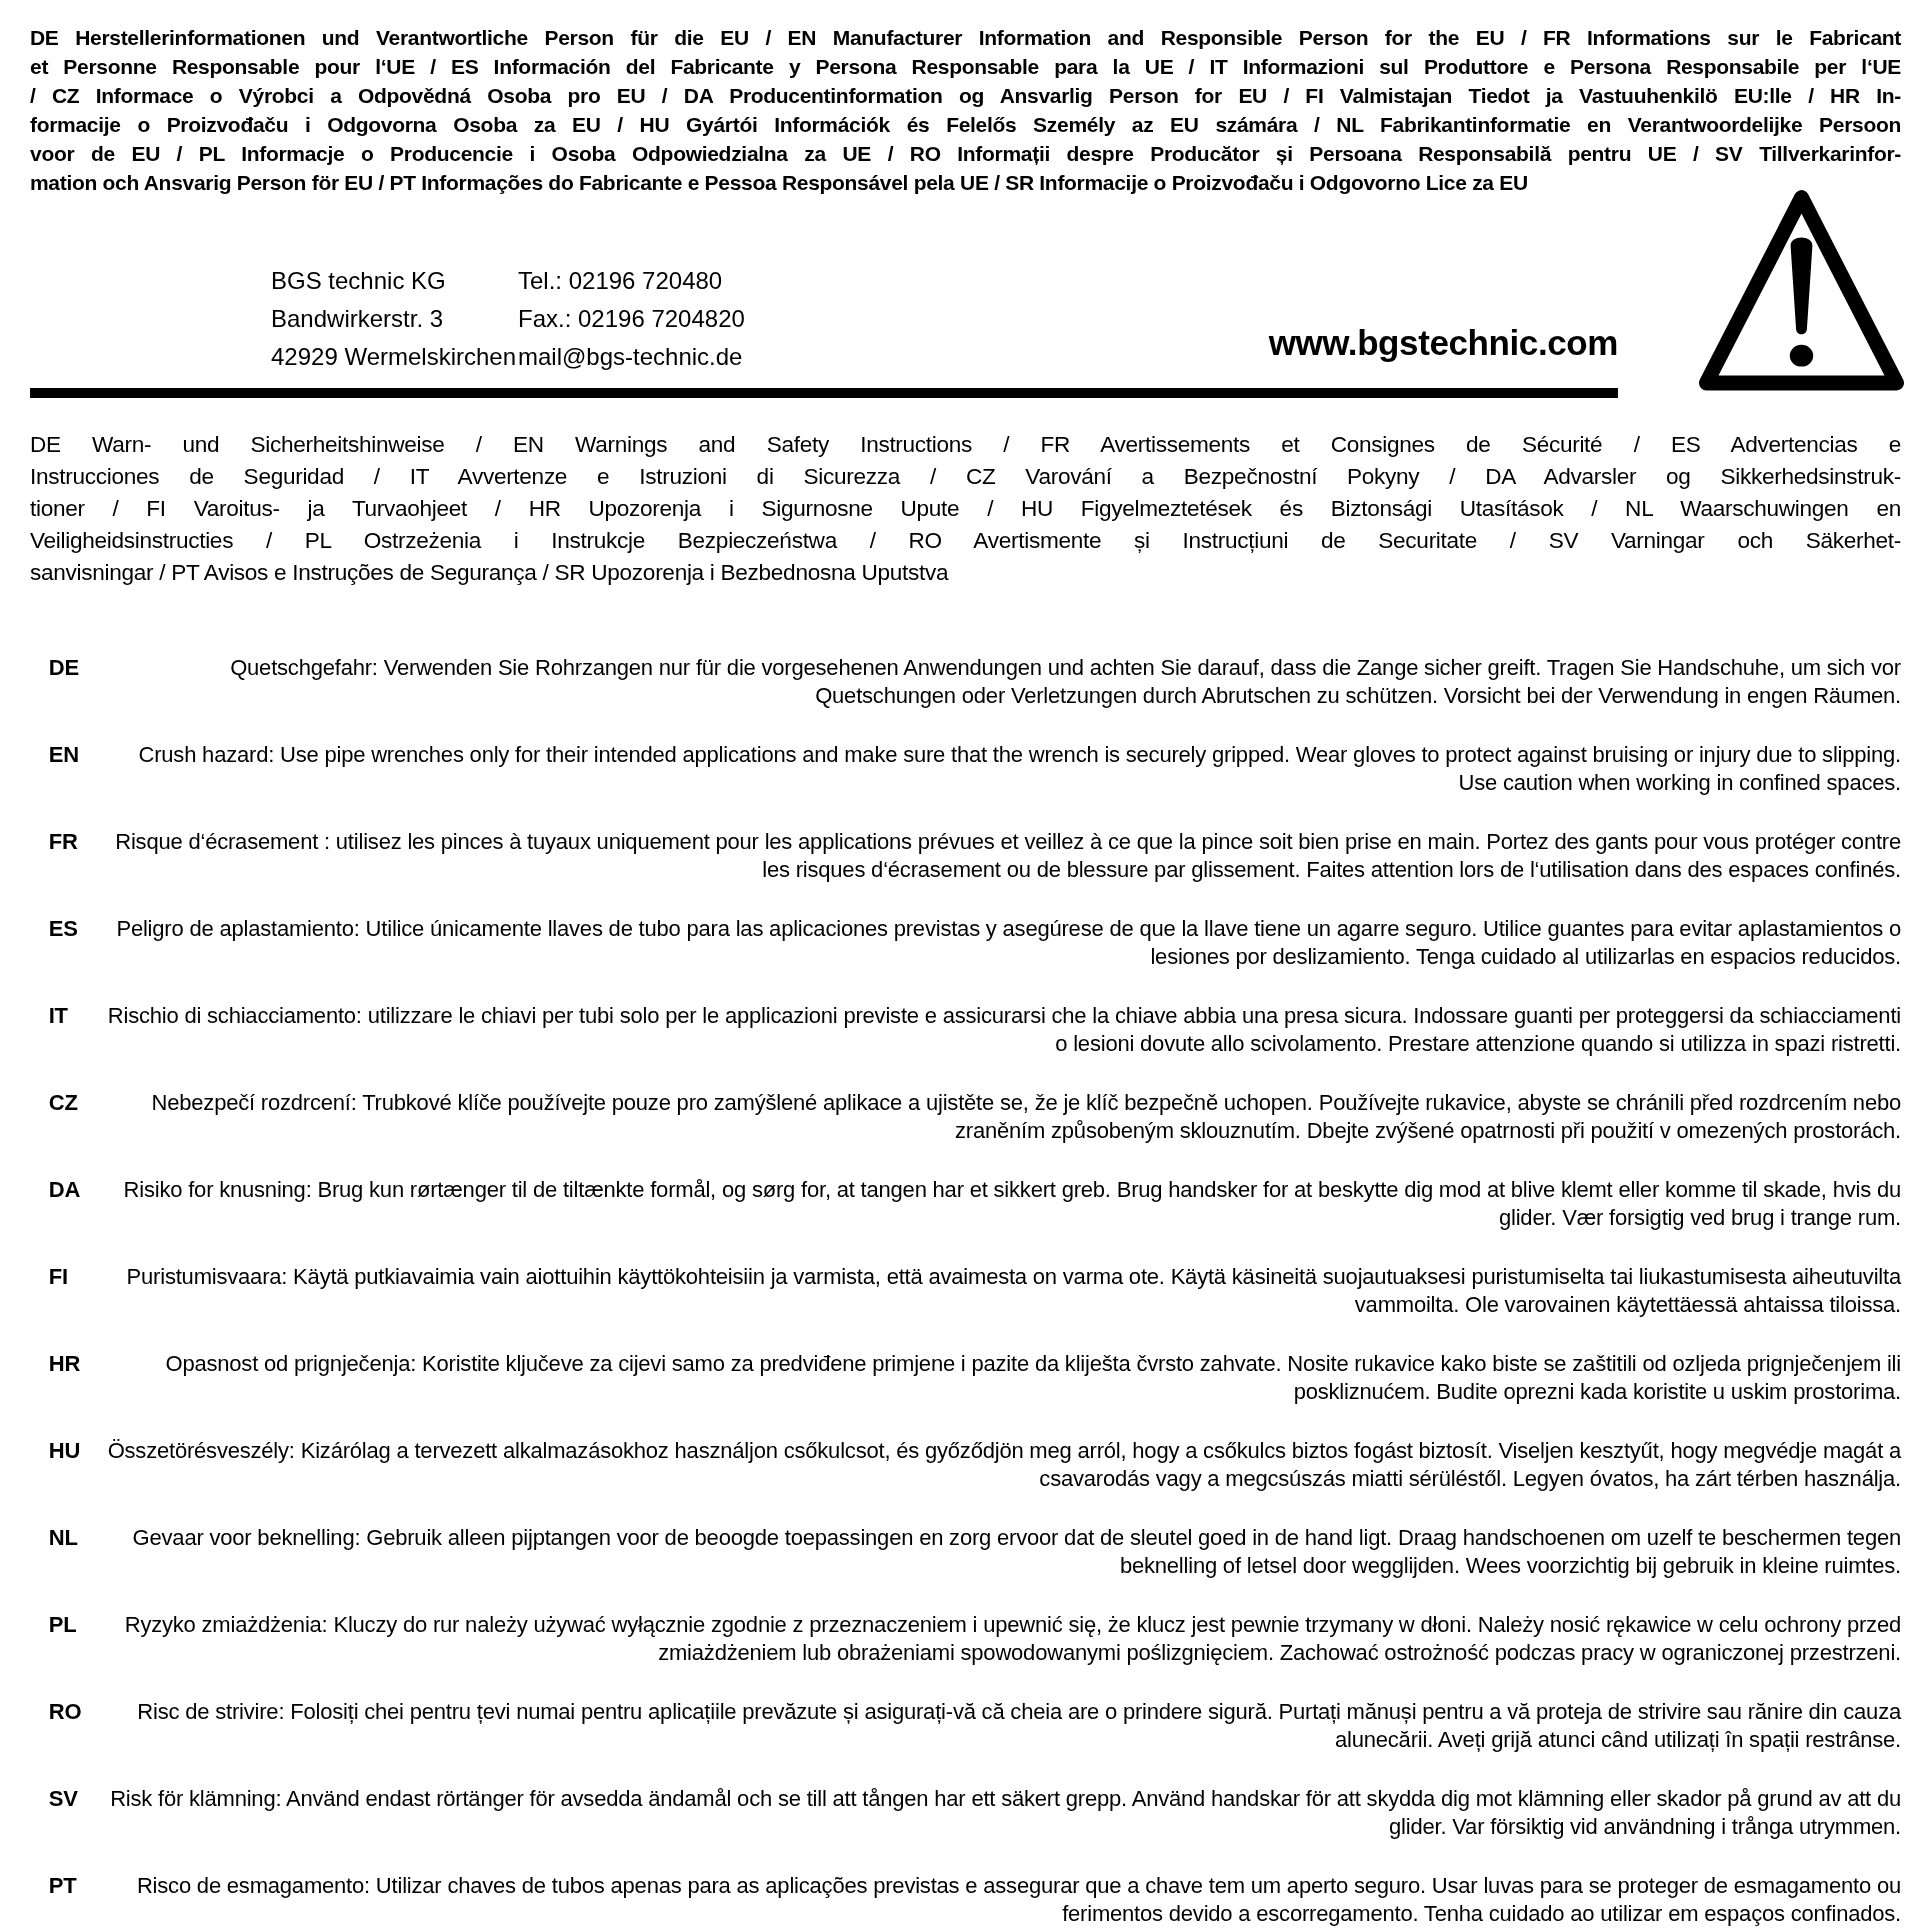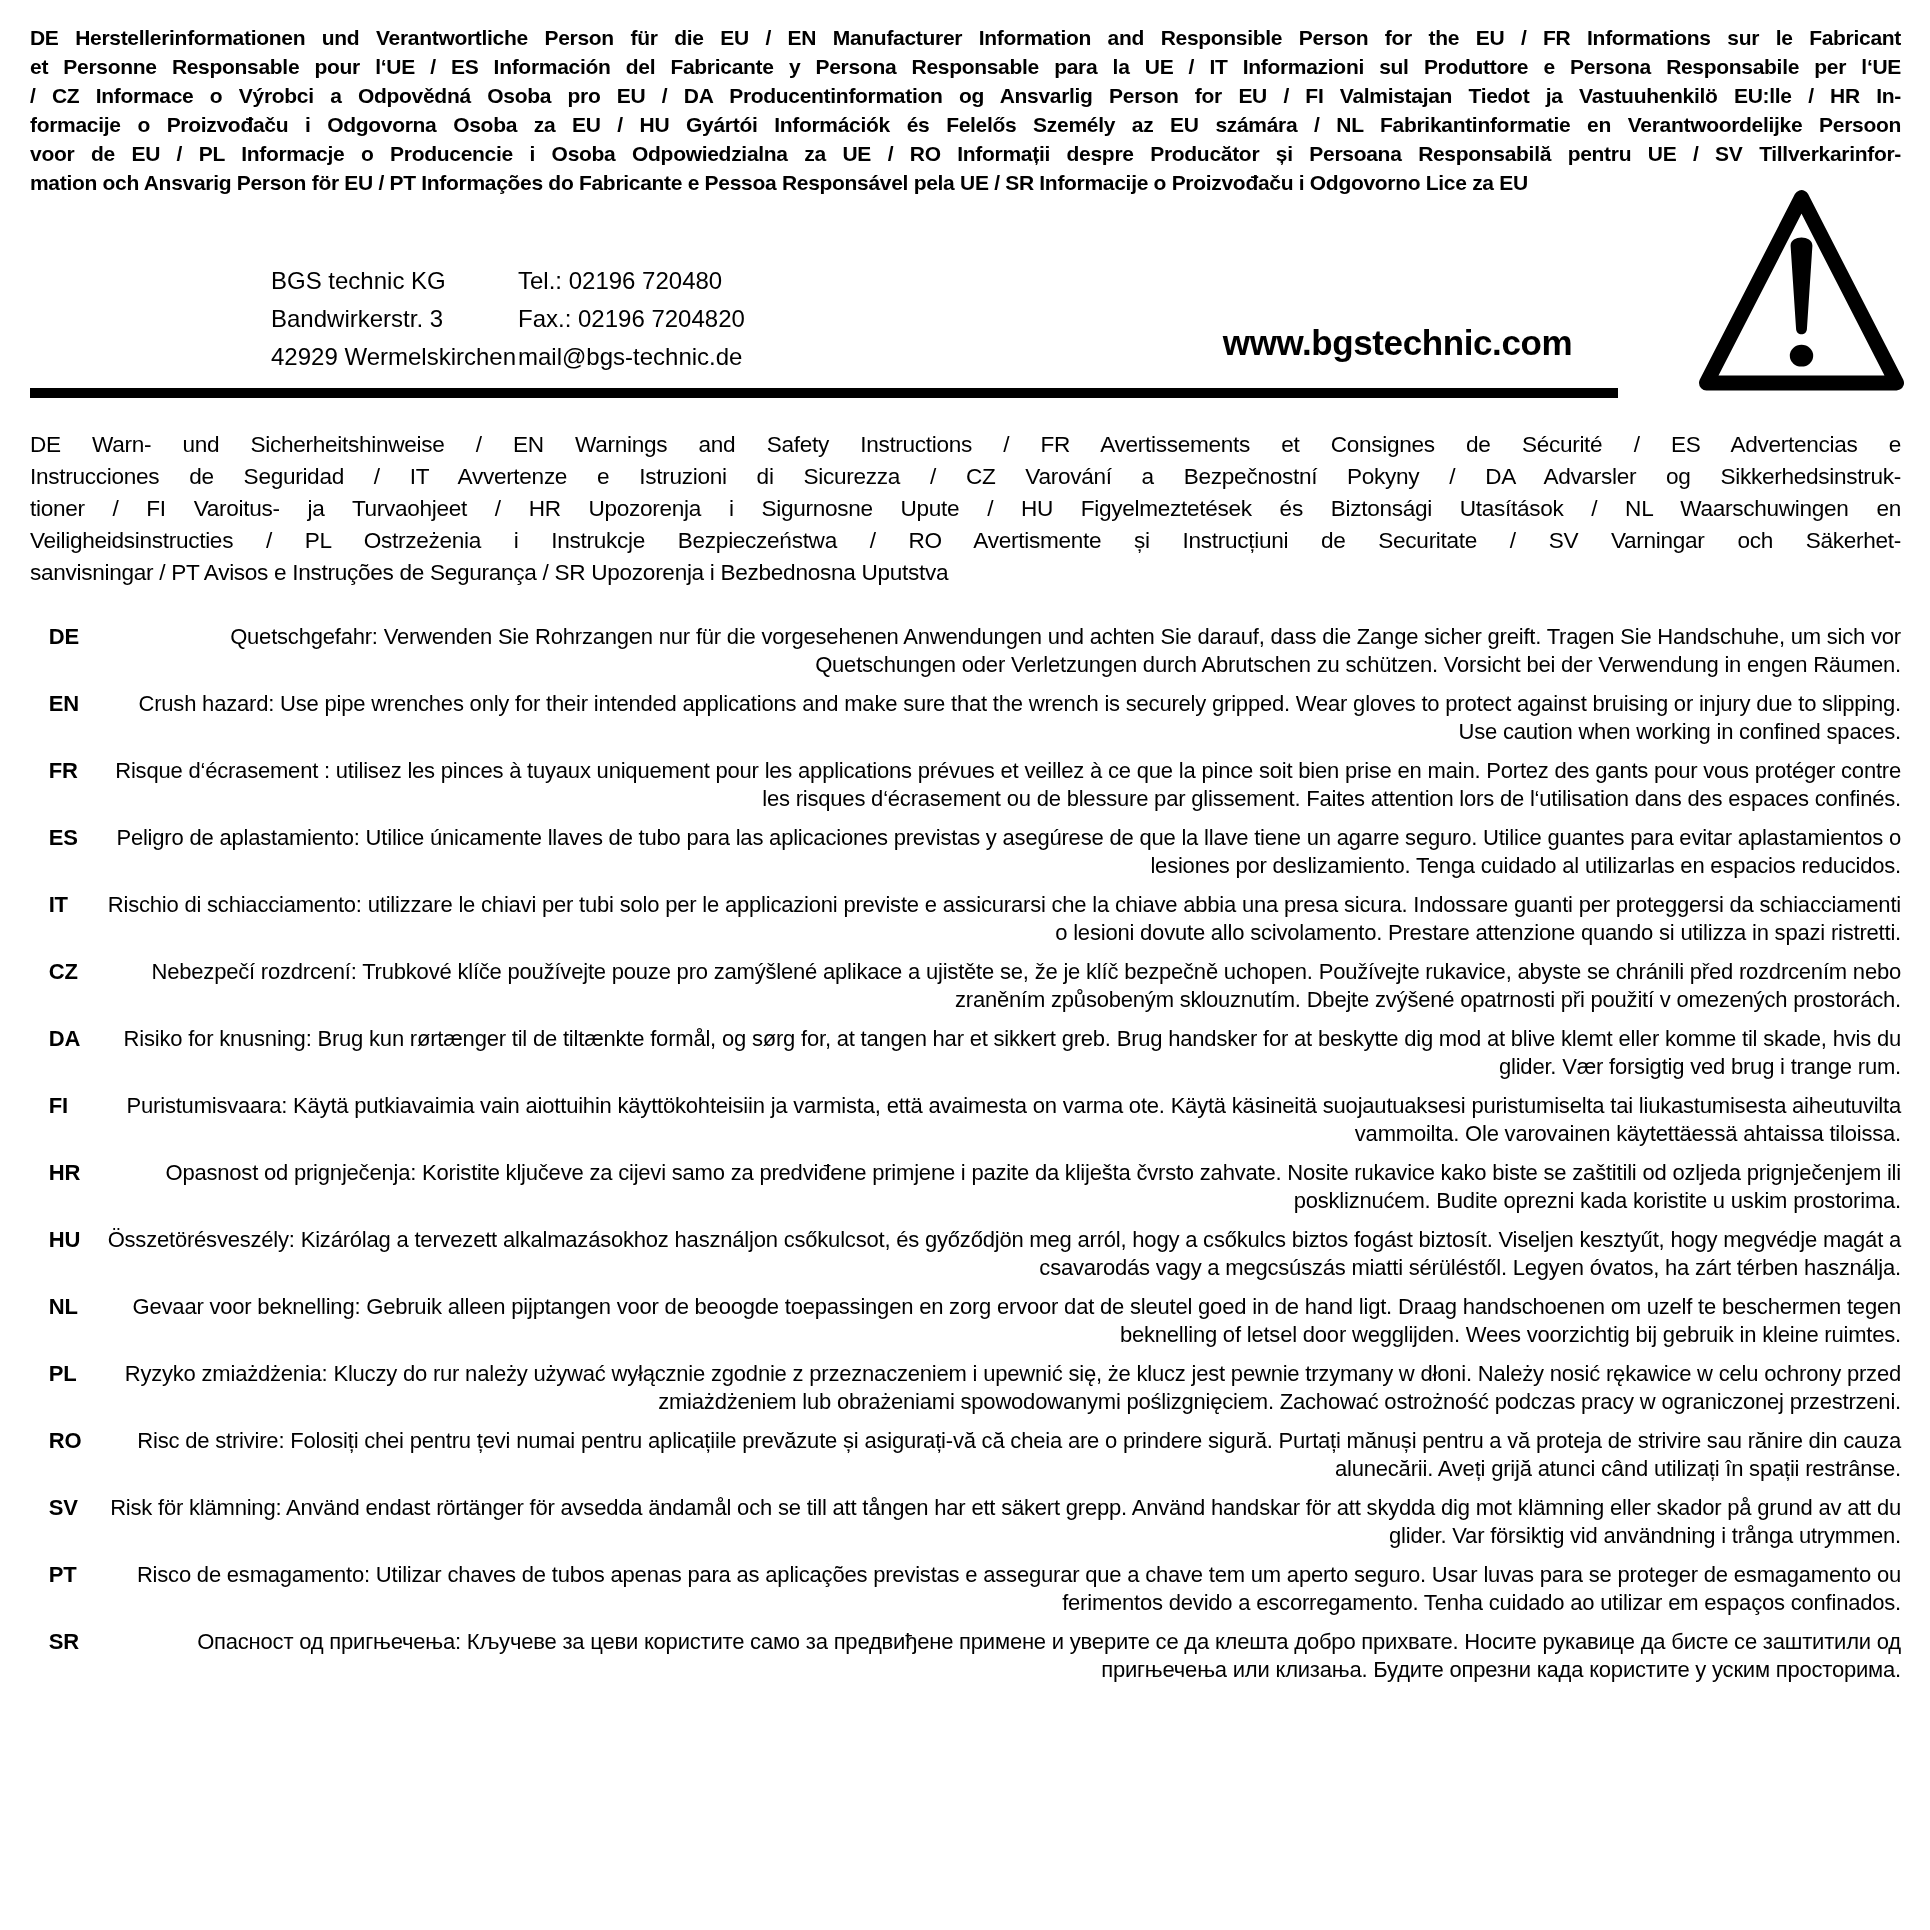--- a/index.html
+++ b/index.html
@@ -17,38 +17,38 @@
   }
   .jline{line-height:29px;text-align:justify;text-align-last:justify;}
   .jline.last{text-align-last:left;}
 
   
   .logo-wrap{position:absolute;left:28px;top:226px;width:233px;height:196px;}
   .addr-col{position:absolute;left:271px;top:262px;font-size:24px;line-height:38px;}
   .contact-col{position:absolute;left:518px;top:262px;font-size:24px;line-height:38px;}
   .website{
     position:absolute;left:1177px;top:323px;width:441px;
-    font-size:35px;font-weight:bold;letter-spacing:-0.4px;text-align:center;
+    font-size:35px;font-weight:bold;letter-spacing:-0.4px;text-align:right;
   }
   .tri-wrap{position:absolute;left:1697px;top:185px;width:209px;height:212px;}
   .divider{position:absolute;left:30px;top:388px;width:1588px;height:10px;background:#000;}
 
   
   .safety-header{
     position:absolute;left:30px;top:429px;width:1871px;
     font-weight:normal;font-size:22.6px;letter-spacing:-0.3px;
   }
   .safety-header .jline{line-height:32px;}
 
   
   .warnings{
     position:absolute;left:30px;top:623px;width:1871px;
     font-size:22px;line-height:28px;letter-spacing:-0.2px;
   }
-  .w-row{display:flex;margin-bottom:11px;}
+  .w-row{display:flex;margin-bottom:11px;margin-top:31px;}
   .w-code{flex:0 0 57px;margin-left:18.7px;font-weight:bold;}
   .w-text{flex:1 1 auto;text-align:right;}
 </style>
 </head>
 <body>
 
 <div class="page">
 
   <div class="top-header">
     <div class="jline">DE Herstellerinformationen und Verantwortliche Person für die EU / EN Manufacturer Information and Responsible Person for the EU / FR Informations sur le Fabricant</div>

